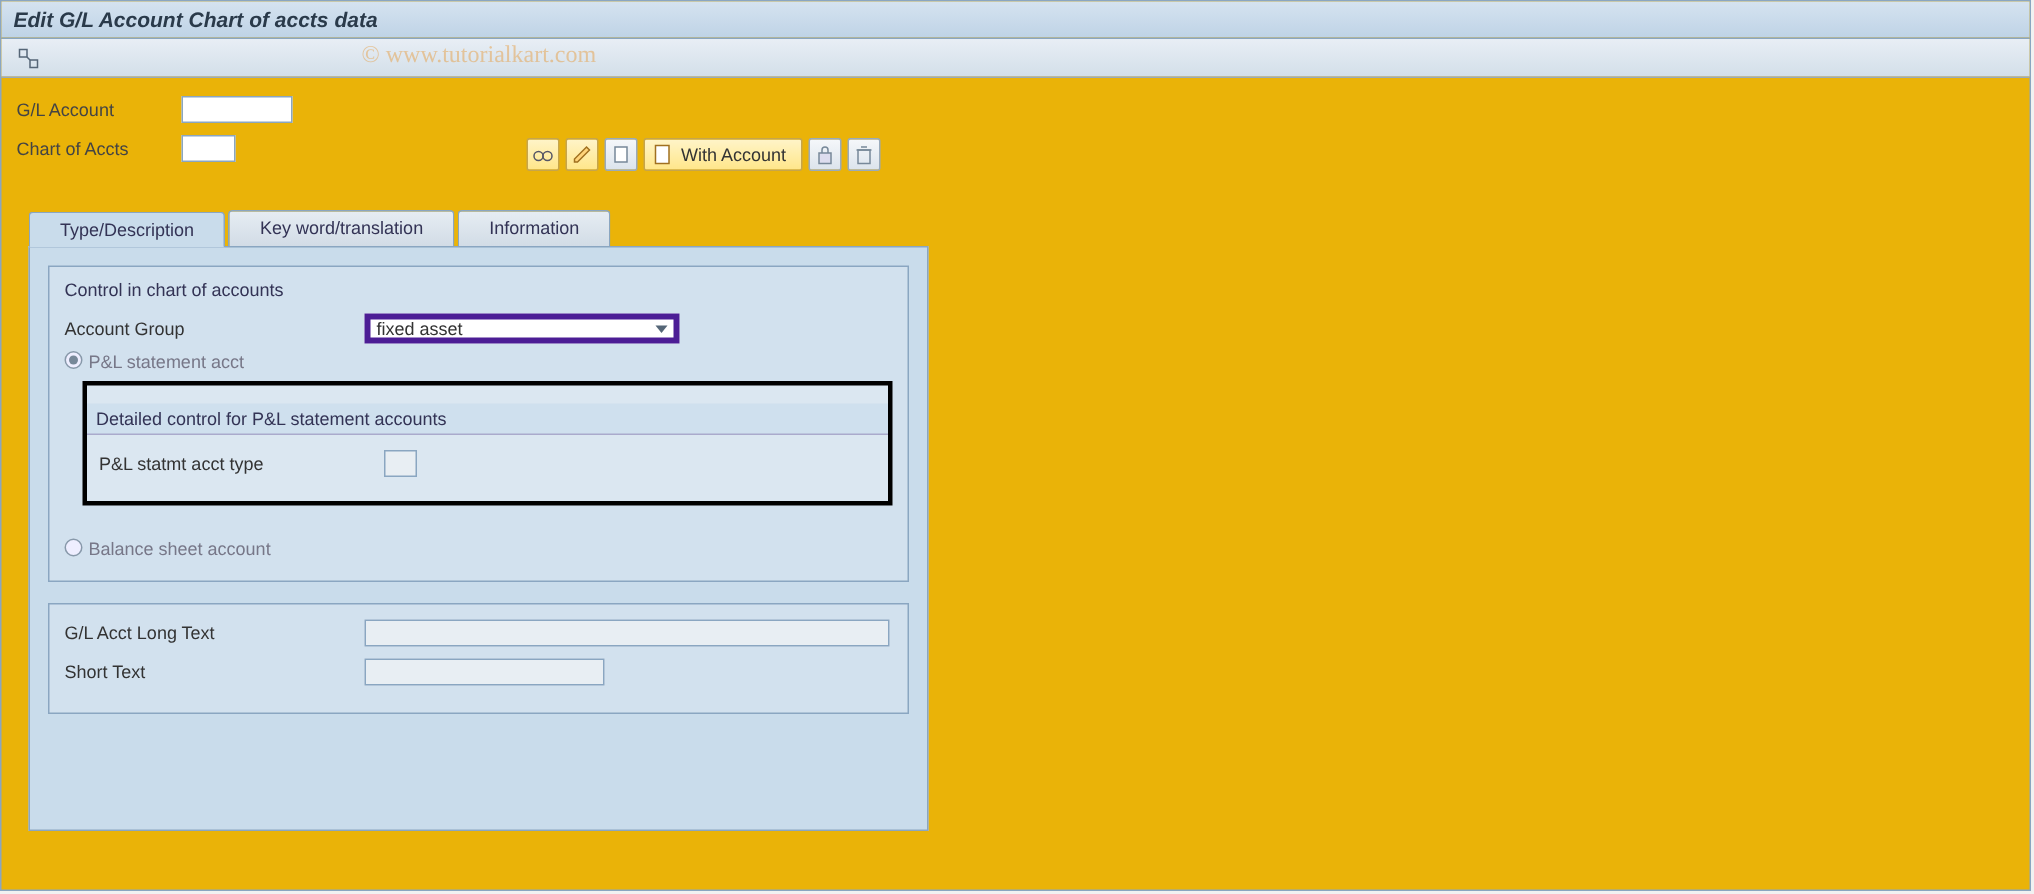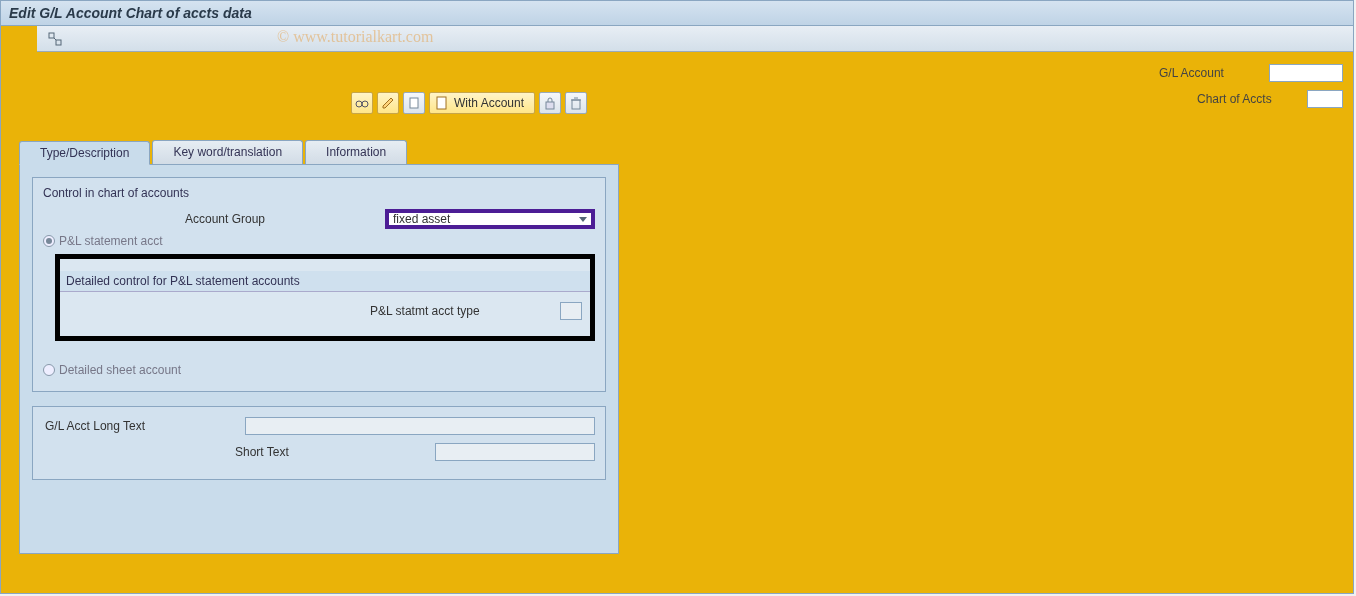--- a/index.html
+++ b/index.html
@@ -28,21 +28,20 @@
     font-size: 14px;
   }
   .toolbar {
     background: linear-gradient(#e8eef5, #d3dfe9);
     border-bottom: 1px solid #9ab;
     padding: 3px 8px;
     height: 26px;
     display: flex;
     align-items: center;
     position: relative;
-    margin-left: 36px;
   }
   .toolbar-btn {
     width: 20px; height: 20px;
     display: inline-flex; align-items: center; justify-content:center;
     cursor: pointer;
   }
   .watermark {
     position: absolute;
     left: 240px;
     top: 2px;
@@ -52,21 +51,20 @@
     pointer-events: none;
   }
   .content {
     padding: 10px 10px 0 10px;
   }
   .field-row {
     display: flex;
     align-items: center;
     margin-bottom: 4px;
     height: 22px;
-    justify-content: flex-end;
   }
   .field-label {
     width: 110px;
     color: #444;
   }
   .text-input {
     height: 18px;
     border: 1px solid #8aa6c1;
     background: #fff;
     padding: 0 3px;
@@ -140,34 +138,34 @@
     background: #d2e1ee;
     padding: 8px 10px 12px 10px;
     margin-bottom: 14px;
     position: relative;
   }
   .groupbox-title {
     color: #335;
     margin-bottom: 8px;
   }
   .sub-group {
-    border: 5px solid #000000;
+    border: 3px solid #000000;
     background: #dbe7f1;
     padding: 18px 8px 10px 8px;
     margin: 6px 0 6px 12px;
   }
   .sub-group-title {
     background: #cfe0ee;
     margin: -6px -8px 8px -8px;
     padding: 3px 6px;
     border-bottom: 1px solid #aac;
     color:#335;
   }
   .radio-row {
-    display:flex; align-items:center; gap:4px;
+    display:flex; align-items:flex-start; gap:4px;
     color:#778;
     margin: 2px 0;
   }
   .radio {
     width:12px; height:12px; border:1px solid #89a; border-radius:50%;
     display:inline-flex; align-items:center; justify-content:center;
     background:#eef;
   }
   .radio.checked::after{
     content:""; width:6px; height:6px; background:#789; border-radius:50%;
@@ -290,21 +288,21 @@
           <div class="field-row">
             <span style="width:190px">P&amp;L statmt acct type</span>
             <div class="small-box"></div>
           </div>
         </div>
 
         <div style="height:14px"></div>
 
         <div class="radio-row">
           <span class="radio"></span>
-          <span>Detailed sheet account</span>
+          <span>Balance sheet account</span>
         </div>
       </div>
 
       <div class="groupbox">
         <div class="field-row">
           <span style="width:200px">G/L Acct Long Text</span>
           <input class="text-input readonly" style="width: 350px;" readonly="" value="">
         </div>
         <div class="field-row">
           <span style="width:200px">Short Text</span>

